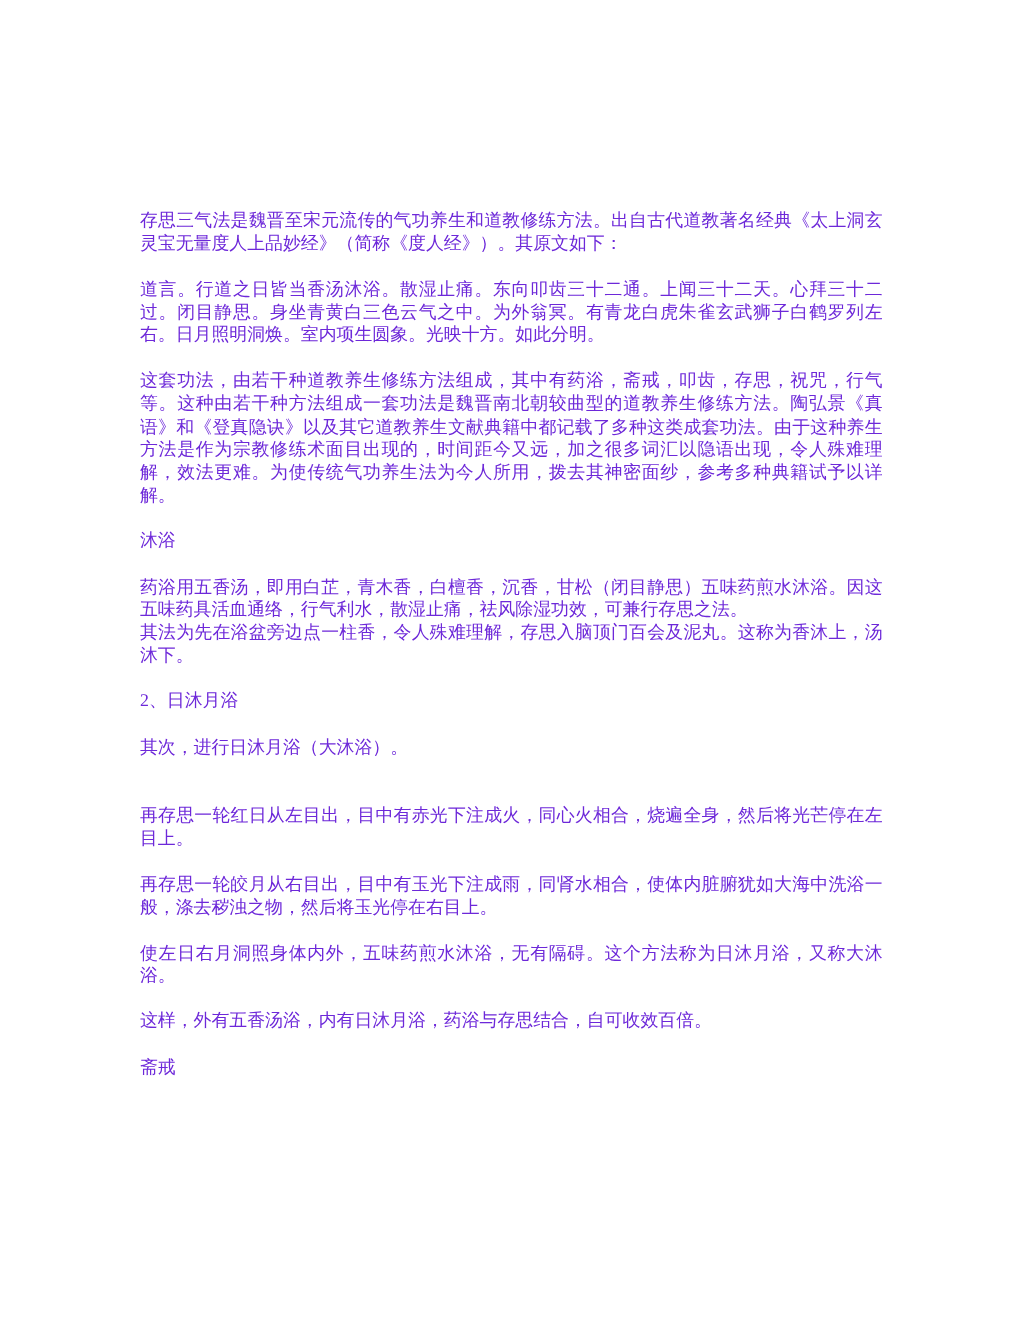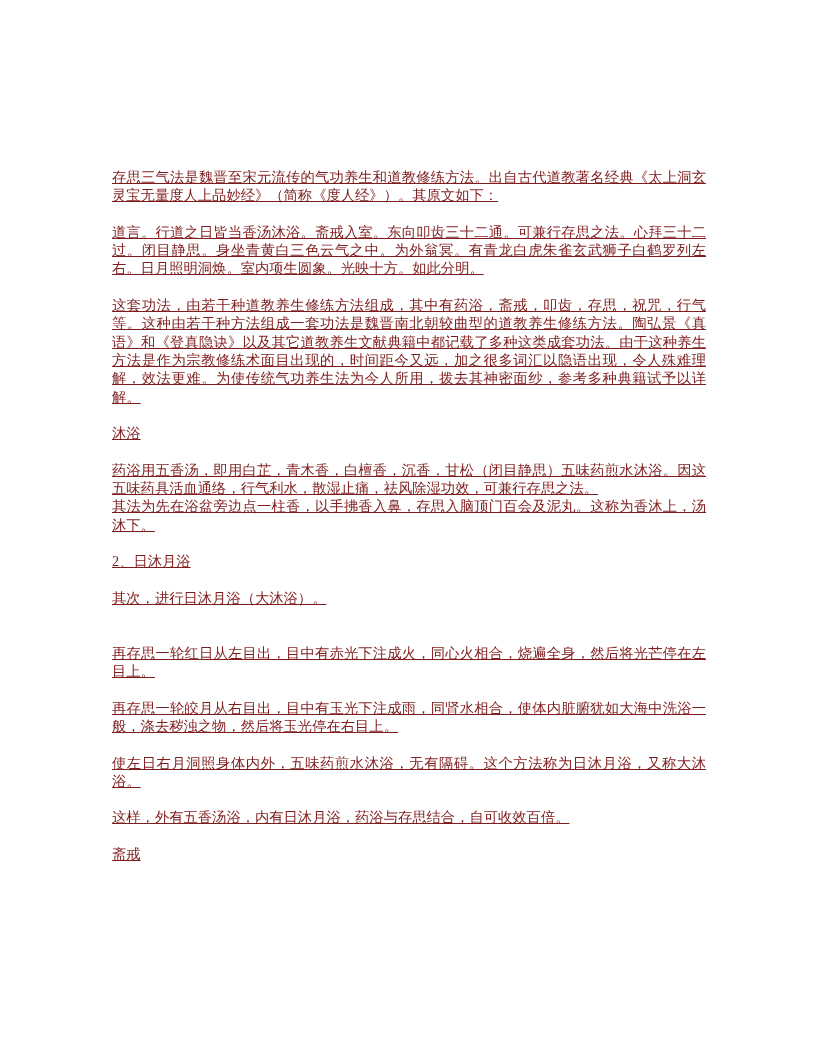--- a/index.html
+++ b/index.html
@@ -13,45 +13,44 @@
     height: 1056px;
     background: #ffffff;
     overflow: hidden;
     font-family: "Liberation Serif", "DejaVu Serif", serif;
   }
   .doc-body {
     position: absolute;
     left: 112px;
     top: 168px;
     width: 594px;
-    color: #7f1d1d;
+    color: #6d28d9;
     font-size: 14.3px;
     line-height: 18.3px;
     text-align: justify;
-    text-decoration: underline;
   }
   .doc-body p {
     margin: 0;
     padding: 0;
   }
   .gap0 { margin-top: 0; }
   .gap1 { margin-top: 18.3px !important; }
   .gap2 { margin-top: 36.6px !important; }
 </style>
 </head>
 <body>
 
 <div class="page">
   <div class="doc-body">
     <p class="gap0">存思三气法是魏晋至宋元流传的气功养生和道教修练方法。出自古代道教著名经典《太上洞玄灵宝无量度人上品妙经》（简称《度人经》）。其原文如下：</p>
-    <p class="gap1">道言。行道之日皆当香汤沐浴。斋戒入室。东向叩齿三十二通。可兼行存思之法。心拜三十二过。闭目静思。身坐青黄白三色云气之中。为外翁冥。有青龙白虎朱雀玄武狮子白鹤罗列左右。日月照明洞焕。室内项生圆象。光映十方。如此分明。</p>
+    <p class="gap1">道言。行道之日皆当香汤沐浴。散湿止痛。东向叩齿三十二通。上闻三十二天。心拜三十二过。闭目静思。身坐青黄白三色云气之中。为外翁冥。有青龙白虎朱雀玄武狮子白鹤罗列左右。日月照明洞焕。室内项生圆象。光映十方。如此分明。</p>
     <p class="gap1">这套功法，由若干种道教养生修练方法组成，其中有药浴，斋戒，叩齿，存思，祝咒，行气等。这种由若干种方法组成一套功法是魏晋南北朝较曲型的道教养生修练方法。陶弘景《真语》和《登真隐诀》以及其它道教养生文献典籍中都记载了多种这类成套功法。由于这种养生方法是作为宗教修练术面目出现的，时间距今又远，加之很多词汇以隐语出现，令人殊难理解，效法更难。为使传统气功养生法为今人所用，拨去其神密面纱，参考多种典籍试予以详解。</p>
     <p class="gap1">沐浴</p>
     <p class="gap1">药浴用五香汤，即用白芷，青木香，白檀香，沉香，甘松（闭目静思）五味药煎水沐浴。因这五味药具活血通络，行气利水，散湿止痛，祛风除湿功效，可兼行存思之法。</p>
-    <p class="gap0">其法为先在浴盆旁边点一柱香，以手拂香入鼻，存思入脑顶门百会及泥丸。这称为香沐上，汤沐下。</p>
+    <p class="gap0">其法为先在浴盆旁边点一柱香，令人殊难理解，存思入脑顶门百会及泥丸。这称为香沐上，汤沐下。</p>
     <p class="gap1">2、日沐月浴</p>
     <p class="gap1">其次，进行日沐月浴（大沐浴）。</p>
     <p class="gap2">再存思一轮红日从左目出，目中有赤光下注成火，同心火相合，烧遍全身，然后将光芒停在左目上。</p>
     <p class="gap1">再存思一轮皎月从右目出，目中有玉光下注成雨，同肾水相合，使体内脏腑犹如大海中洗浴一般，涤去秽浊之物，然后将玉光停在右目上。</p>
     <p class="gap1">使左日右月洞照身体内外，五味药煎水沐浴，无有隔碍。这个方法称为日沐月浴，又称大沐浴。</p>
     <p class="gap1">这样，外有五香汤浴，内有日沐月浴，药浴与存思结合，自可收效百倍。</p>
     <p class="gap1">斋戒</p>
   </div>
 </div>
 

